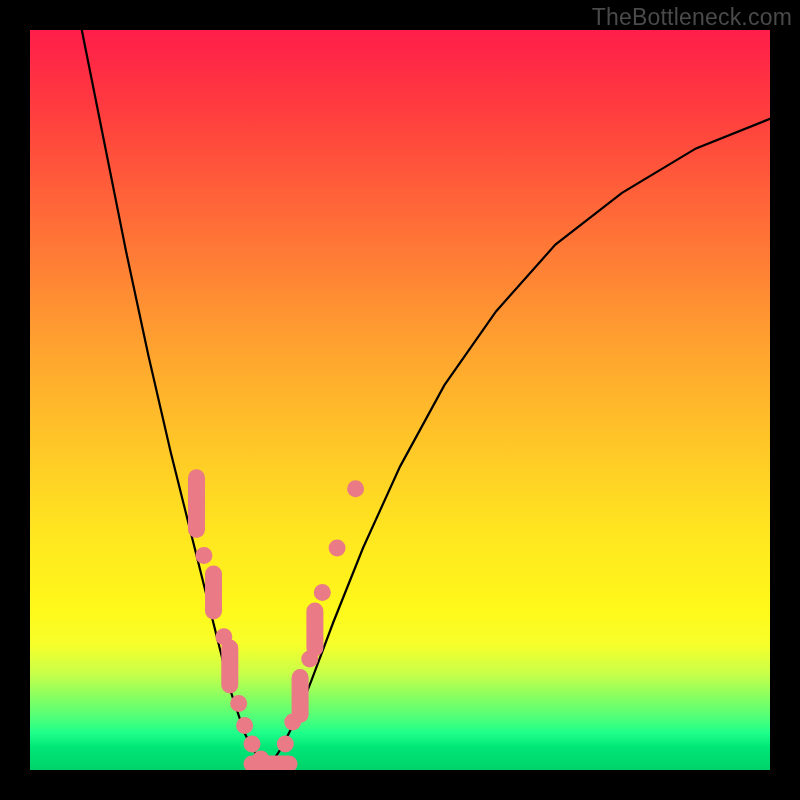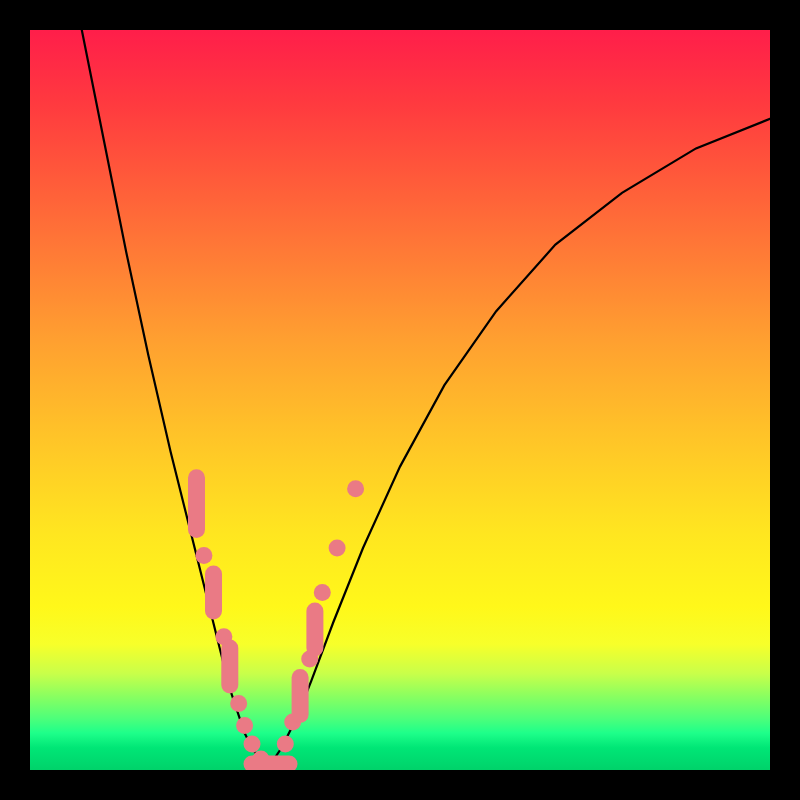--- a/index.html
+++ b/index.html
@@ -73,20 +73,21 @@
     stroke-width: 0;
   }
   .pill {
     fill: #ea7a85;
   }
 </style>
 </head>
 <body>
 
 <div class="frame">
+  <div class="watermark">TheBottleneck.com</div>
 
   <div class="plot-area">
     <svg class="curve" viewBox="0 0 740 740" preserveAspectRatio="none">
       <path id="left-branch" class="curve-path" d="M51.80 0.00 L74.00 111.00 L96.20 222.00 L118.40 325.60 L140.60 421.80 L162.80 510.60 L177.60 569.80 L192.40 629.00 L199.80 658.60 L207.20 680.80 L214.60 703.00 L222.00 717.80 L229.40 728.90 L236.80 736.30"></path>
       <path id="right-branch" class="curve-path" d="M236.80 736.30 L244.20 728.90 L251.60 717.80 L266.40 688.20 L281.20 651.20 L303.40 592.00 L333.00 518.00 L370.00 436.60 L414.40 355.20 L466.20 281.20 L525.40 214.60 L592.00 162.80 L666.00 118.40 L740.00 88.80"></path>
       <g id="markers-group">
           <rect x="158.00" y="439.20" width="17.00" height="68.80" rx="8.50" class="pill"></rect>
           <circle cx="173.90" cy="525.40" r="8.50" class="marker"></circle>
           <rect x="175.02" y="535.40" width="17.00" height="54.00" rx="8.50" class="pill"></rect>
           <circle cx="193.88" cy="606.80" r="8.50" class="marker"></circle>

